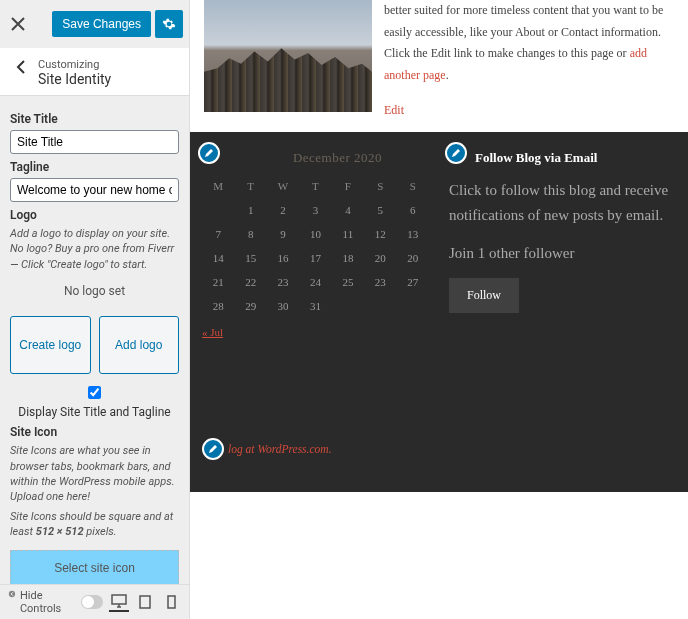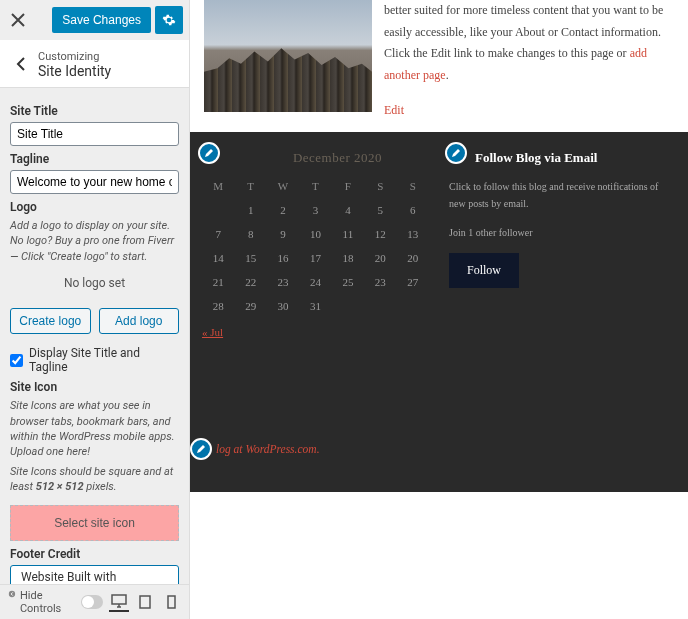--- a/index.html
+++ b/index.html
@@ -1,34 +1,34 @@
 <!DOCTYPE html>
 <html><head>
 <meta charset="utf-8">
 <style>
 * { box-sizing: border-box; margin: 0; padding: 0; }
 body { font-family: -apple-system, BlinkMacSystemFont, "Segoe UI", Roboto, sans-serif; font-size: 13px; color: #333; display: flex; width: 688px; height: 619px; overflow: hidden; }
 .sidebar { width: 190px; background: #eee; display: flex; flex-direction: column; border-right: 1px solid #ddd; }
-.topbar { display: flex; align-items: center; background: #eee; height: 40px; }
+.topbar { display: flex; align-items: center; background: #eee; height: 48px; }
 .close-btn { width: 36px; height: 36px; display: flex; align-items: center; justify-content: center; color: #444; cursor: pointer; }
 .save-btn { margin-left: auto; background: #0085ba; color: #fff; border: none; padding: 6px 10px; font-size: 12px; border-radius: 2px; cursor: pointer; }
 .gear-btn { background: #0085ba; color: #fff; border: none; width: 28px; height: 28px; margin: 0 6px 0 4px; border-radius: 2px; display:flex;align-items:center;justify-content:center; cursor:pointer; }
-.section-head { display: flex; align-items: center; background: #fff; border-bottom: 1px solid #ddd; padding: 8px 10px; }
+.section-head { display: flex; align-items: flex-start; background: #fff; border-bottom: 1px solid #ddd; padding: 8px 10px; }
 .back-btn { width: 22px; height: 22px; display: flex; align-items: center; justify-content: center; cursor: pointer; margin-right: 6px; color:#333; }
 .sh-text small { font-size: 11px; color: #555; }
 .sh-text h3 { font-size: 14px; font-weight: 400; color: #333; }
 .panel { padding: 10px; overflow-y: auto; flex: 1; position: relative; }
 .field-label { font-size: 12px; font-weight: 600; color: #333; margin-bottom: 4px; margin-top: 6px; display: block; }
 .text-input { width: 100%; border: 1px solid #7e8993; border-radius: 3px; padding: 4px 6px; font-size: 12px; background: #fff; }
 .help { font-size: 11px; font-style: italic; color: #555; line-height: 1.4; margin-top: 4px; }
 .logo-status { text-align: center; color: #555; font-size: 12px; padding: 12px 0; }
 .btn-row { display: flex; gap: 8px; margin-top: 6px; }
-.btn-outline { flex: 1; border: 1px solid #0073aa; color: #0073aa; background: #f3f5f6; padding: 5px 0; font-size: 12px; border-radius: 3px; cursor: pointer; }
-.checkbox-row { display: flex; align-items: center; gap: 6px; margin-top: 12px; font-size: 12px; }
-.dashed-btn { width: 100%; border: 1px dashed #b4b9be; background: #fca5a5; color: #555; font-size: 12px; padding: 10px 0; margin-top: 10px; cursor: pointer; }
+.btn-outline { flex: 1; border: 1px solid #0073aa; color: #0073aa; background: #f3f5f6; padding: 21px 0; font-size: 12px; border-radius: 3px; cursor: pointer; }
+.checkbox-row { display: flex; align-items: center; gap: 6px; margin-top: 12px; font-size: 12px; flex-direction: column; }
+.dashed-btn { width: 100%; border: 1px dashed #b4b9be; background: #7dd3fc; color: #555; font-size: 12px; padding: 10px 0; margin-top: 10px; cursor: pointer; }
 .dropdown { border: 1px solid #0073aa; border-radius: 3px; background: #fff; margin-top: 4px; }
 .dropdown-item { padding: 4px 10px; font-size: 12px; color: #333; cursor: pointer; }
 .dropdown-item.checked::before { content: "✓ "; }
 .bottombar { display: flex; align-items: center; background: #eee; border-top: 1px solid #ddd; padding: 4px 8px; gap: 6px; }
 .hide-ctrl { display: flex; align-items: flex-start; gap: 4px; font-size: 11px; color: #555; cursor: pointer; }
 .toggle { width: 28px; height: 14px; background: #ccc; border-radius: 7px; position: relative; cursor:pointer; margin-left:2px; }
 .toggle::after { content: ""; position: absolute; width: 12px; height: 12px; background: #fff; border-radius: 50%; top: 1px; left: 1px; }
 .device-icons { margin-left: auto; display: flex; gap: 6px; }
 .device-icon { width: 20px; height: 20px; display: flex; align-items: center; justify-content: center; color: #555; cursor: pointer; }
 .device-icon.active { border-bottom: 2px solid #333; }
@@ -43,23 +43,23 @@
 .footer { background: #2a2a2a; color: #999; padding: 18px 12px 30px 12px; min-height: 360px; position: relative; font-family: Georgia, serif; }
 .footer-cols { display: flex; gap: 20px; }
 .fcol { flex: 1; position: relative; }
 .edit-badge { position: absolute; width: 22px; height: 22px; background: #0073aa; border: 2px solid #fff; border-radius: 50%; display: flex; align-items: center; justify-content: center; color: #fff; font-size: 10px; z-index: 5; cursor:pointer; }
 .cal-title { text-align: center; color: #6a6257; font-size: 13px; margin-bottom: 8px; letter-spacing: 0.5px; padding-left: 44px; }
 .cal { width: 100%; border-collapse: collapse; font-size: 11px; }
 .cal th, .cal td { text-align: center; padding: 6px 2px; color: #999; width:14.28%; }
 .cal th { color: #888; font-weight: normal; }
 .prev-month { color: #d14a3a; font-size: 11px; margin-top: 8px; display: inline-block; }
 .fcol-title { color: #fff; font-size: 13px; font-weight: bold; margin-left: 26px; margin-bottom: 12px; }
-.fcol-text { color: #aaa; font-size: 10px; line-height: 1.7; margin-left: 0px; margin-bottom: 12px; }
-.follow-btn { background: #0f172a; color: #fff; border: none; padding: 10px 18px; font-family: Georgia, serif; font-size: 12px; cursor: pointer; }
-.footer-bottom { position: absolute; bottom: 32px; left: 0; display: flex; align-items: center; gap: 4px; font-size: 11.5px; font-style: italic; color: #d14a3a; }
+.fcol-text { color: #aaa; font-size: 15px; line-height: 1.7; margin-left: 0px; margin-bottom: 12px; }
+.follow-btn { background: #404040; color: #fff; border: none; padding: 10px 18px; font-family: Georgia, serif; font-size: 12px; cursor: pointer; }
+.footer-bottom { position: absolute; bottom: 32px; left: 12px; display: flex; align-items: center; gap: 4px; font-size: 11.5px; font-style: italic; color: #d14a3a; }
 .no-events { color: #999; font-size: 12px; margin-left: 26px; }
 </style>
 </head>
 <body>
 
 <div class="sidebar">
   <div class="topbar">
     <div class="close-btn">
       <svg width="14" height="14" viewBox="0 0 14 14">
           <path d="M1 1 L13 13 M13 1 L1 13" stroke="currentColor" stroke-width="2"></path>

